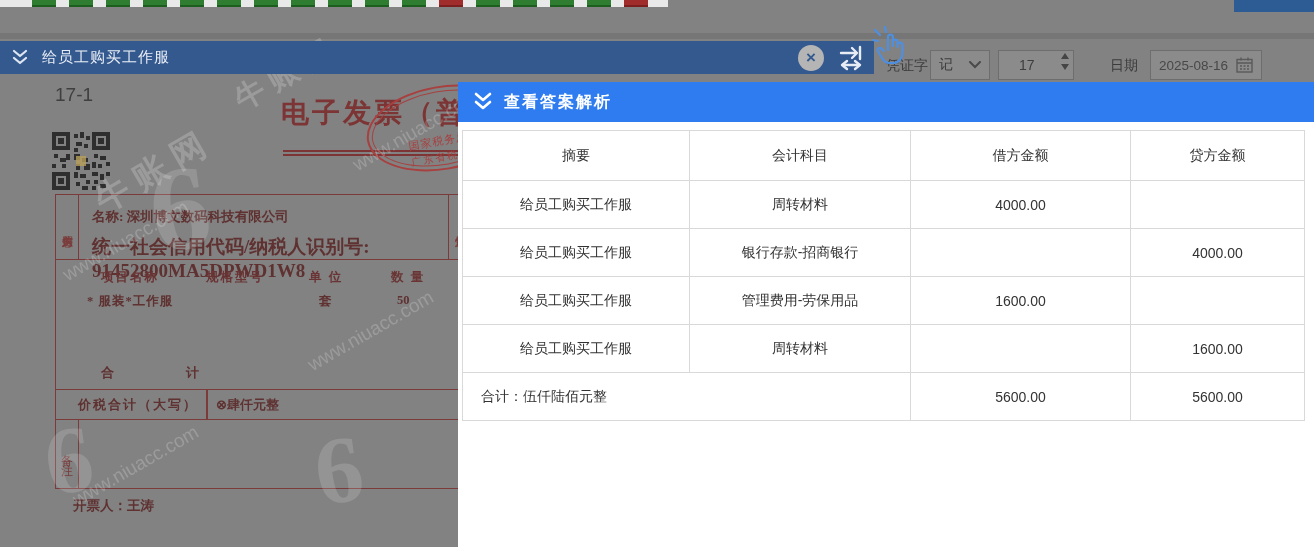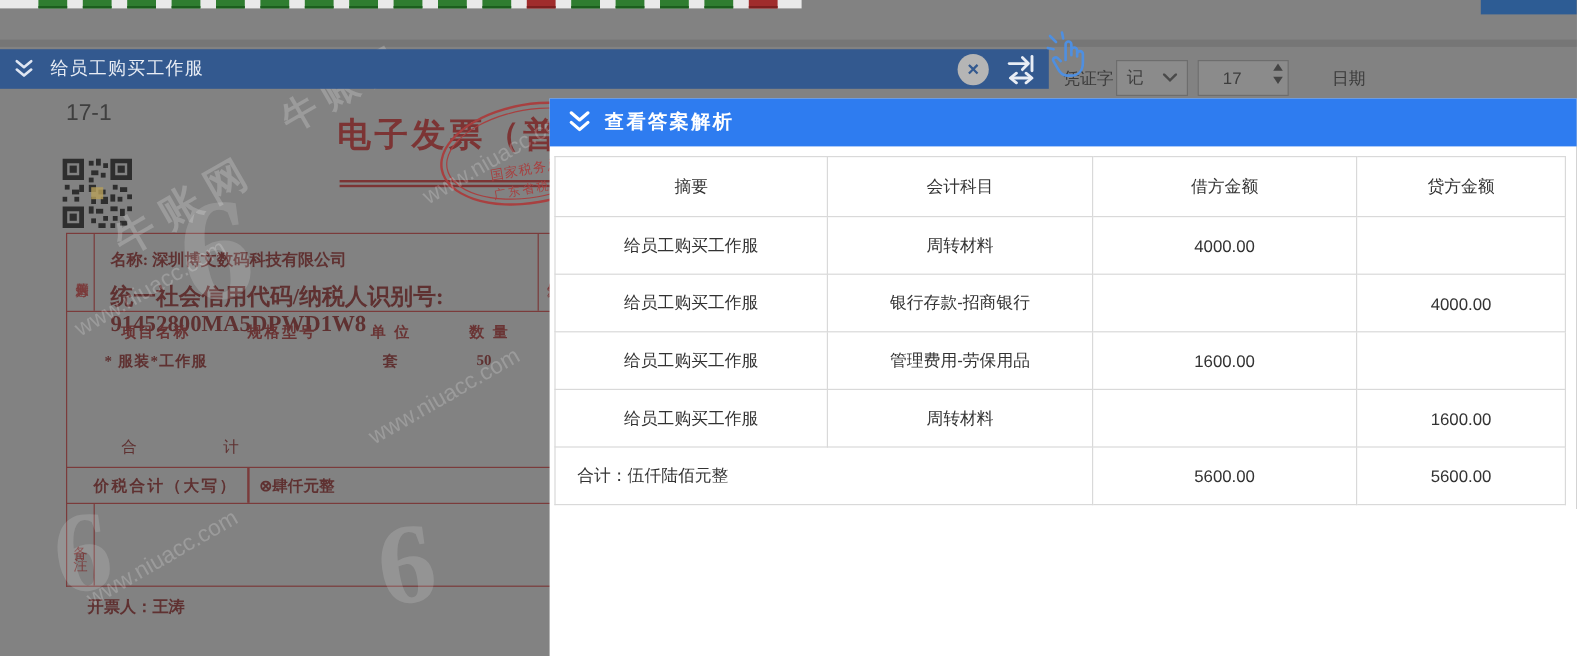--- a/index.html
+++ b/index.html
@@ -68,21 +68,21 @@
   #seller-cell { position:absolute; left:392px; top:0; width:23px; height:100%; border-left:1.5px solid #7b3b3b;
                  display:flex; align-items:center; justify-content:center; }
   #buyer-line1 { position:absolute; left:36px; top:13px; font-size:13.5px; font-weight:bold; }
   #buyer-line2 { position:absolute; left:36px; top:39px; font-size:19px; font-weight:bold; }
 
   #items-box { position:absolute; left:55px; top:260px; width:420px; height:130px; border:1.5px solid #7b3b3b; border-top:none; }
   .ih { position:absolute; top:9px; font-size:12.5px; font-weight:bold; color:#6a3434; letter-spacing:2px; }
   #ih0{ left:45px; } #ih1{ left:150px; } #ih2{ left:253px; } #ih3{ left:335px; }
   .ir { position:absolute; top:33px; font-size:12.5px; font-weight:bold;text-align:right; }
   #ir-name{ left:31px; letter-spacing:1px; } #ir-unit{ left:263px; } #ir-qty{ left:341px; }
-  #subtotal { position:absolute; top:104px; left:45px; font-size:13px; font-weight:normal; letter-spacing:2px; }
+  #subtotal { position:absolute; top:104px; left:45px; font-size:13px; font-weight:bold; letter-spacing:2px; }
   #subtotal .gap { display:inline-block; width:70px; }
 
   #taxrow-box { position:absolute; left:55px; top:390px; width:420px; height:30px; border:1.5px solid #7b3b3b; border-top:none; }
   #taxrow-label { position:absolute; left:22px; top:6px; font-size:13px; font-weight:bold; letter-spacing:2px; }
   #taxrow-div { position:absolute; left:150px; top:0; width:1.5px; height:100%; background:#7b3b3b; }
   #taxrow-value { position:absolute; left:160px; top:6px; font-size:13px; font-weight:bold; }
 
   #remark-box { position:absolute; left:55px; top:420px; width:420px; height:69px; border:1.5px solid #7b3b3b; border-top:none; }
   #remark-cell { position:absolute; left:0; top:0; width:23px; height:100%; border-right:1.5px solid #7b3b3b;
                  display:flex; align-items:center; justify-content:center; }
@@ -183,20 +183,30 @@
         </svg>
     </span>
     <span class="vc-box" id="vc-number">
       <span class="val">17</span>
       <span id="vc-spinner">
         <span class="tri-up"></span>
         <span class="tri-dn"></span>
       </span>
     </span>
     <span class="vc-label" id="vc-date-label">日期</span>
+    <span class="vc-box" id="vc-date">
+      <span class="val">2025-08-16</span>
+      <svg width="17" height="16" viewBox="0 0 17 16">
+        <g stroke="#5a5a5a" stroke-width="1.4" fill="none">
+          <rect x="1" y="2.5" width="15" height="12.5"></rect>
+          <path d="M5 0.5 v3 M12 0.5 v3 M1 6 h15"></path>
+          <path d="M4 9 h2 M7.5 9 h2 M11 9 h2 M4 12 h2 M7.5 12 h2 M11 12 h2" stroke-width="1.6"></path>
+        </g>
+      </svg>
+    </span>
   </div>
 
   <div id="invoice">
     <div id="inv-code">17-1</div>
 
     <svg id="qr" viewBox="0 0 29 29">
       <rect x="0" y="0" width="29" height="29" fill="none"></rect>
       <g fill="#2e2e2e">
         <path d="M0 0h9v2H0z M0 0h2v9H0z M7 0h2v9H7z M0 7h9v2H0z"></path>
           <rect x="3" y="3" width="3" height="3"></rect>

